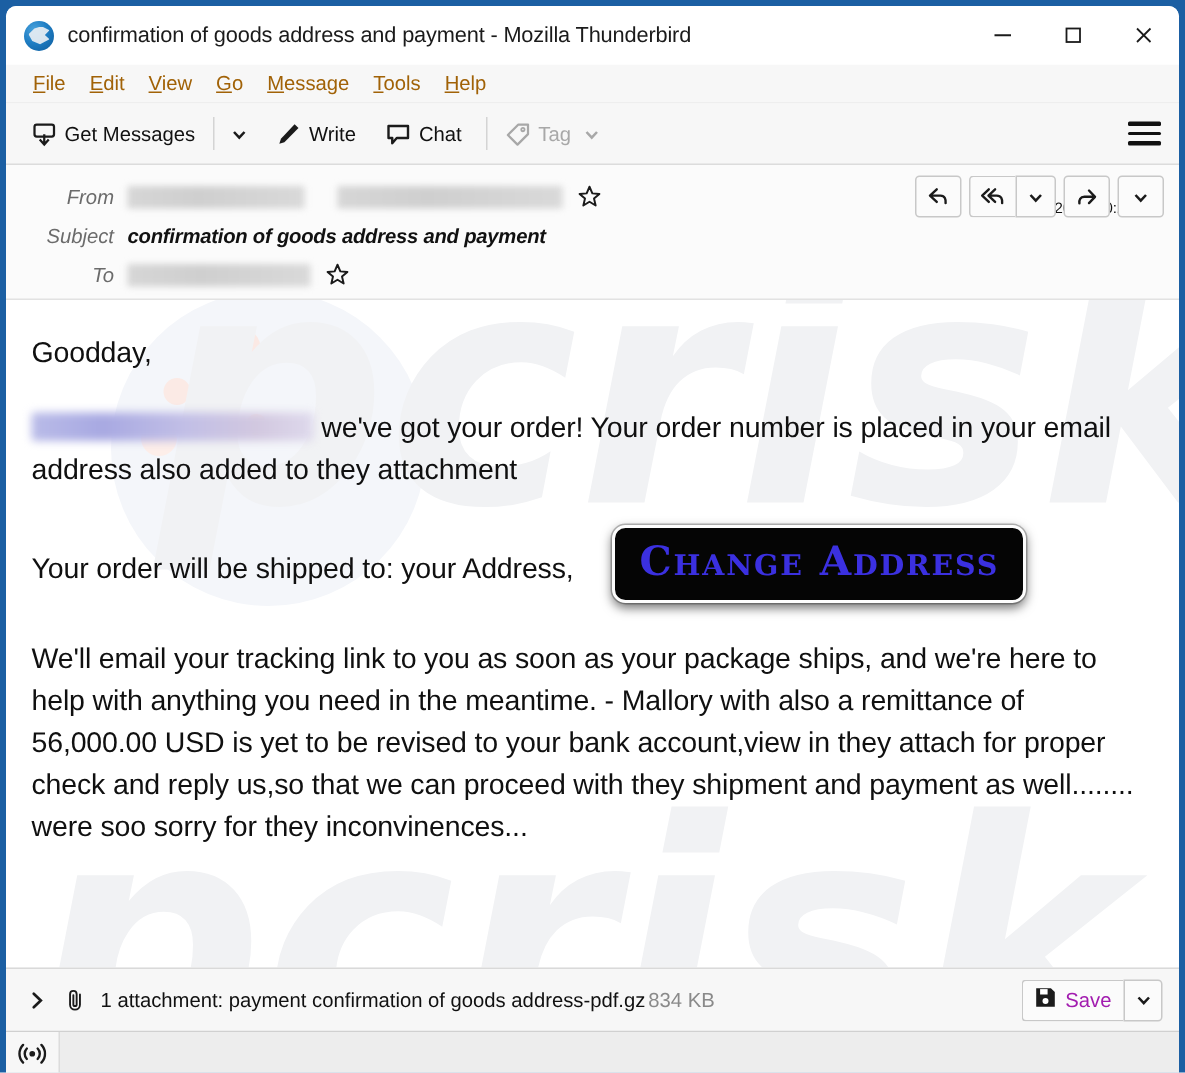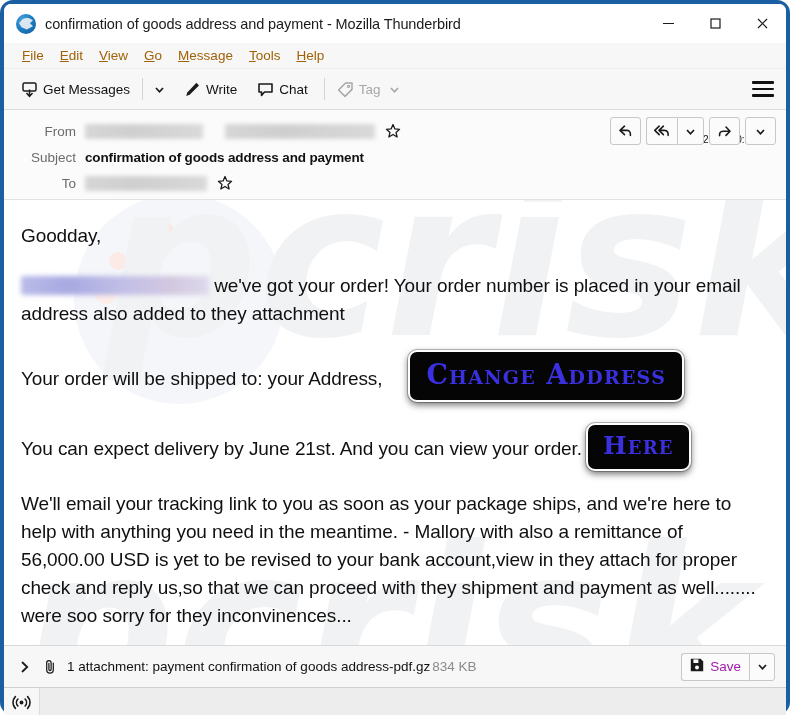--- a/index.html
+++ b/index.html
@@ -9,21 +9,20 @@
     font-family: "Liberation Sans", sans-serif;
     overflow: hidden;
   }
 
   
   .window {
     position: absolute; left: 0; top: 0;
     width: 790px; height: 715px;
     background: #1b5fa3;
     padding: 4px 4px 0 4px;
-    border-radius: 13px;
   }
   .window-inner {
     position: relative;
     width: 782px; height: 711px;
     background: #ffffff;
     border-top-left-radius: 7px;
     border-top-right-radius: 7px;
     overflow: hidden;
   }
 
@@ -106,21 +105,21 @@
   .hamburger i { display: block; height: 2.6px; background: #111111; border-radius: 1px; }
 
   
   .msg-header {
     background: #fbfbfb;
     border-bottom: 1px solid #e2e2e2;
     padding: 8px 0 6px 0;
     position: relative;
     height: 90px;
   }
-  .hdr-row { display: flex; align-items: center; height: 26px; padding-left: 10px; }
+  .hdr-row { display: flex; align-items: center; height: 26px; padding-left: 10px; font-style: italic; }
   .hdr-label {
     width: 62px; text-align: right; margin-right: 9px;
     font-size: 13.5px; color: #6b6b6b; flex: none;
   }
   .hdr-value { font-size: 13.5px; color: #111111; display: flex; align-items: center; }
   .hdr-value.bold { font-weight: bold; letter-spacing: -0.15px; }
   .redact {
     display: inline-block; height: 15px;
     background: linear-gradient(90deg,#d6d6d6 0%,#cfcfcf 40%,#d9d9d9 100%);
     border-radius: 1px;
@@ -449,23 +448,20 @@
 
       <p class="ptext p-two">
         <span class="redact-blue"></span>
         <span>we've got your order! Your order number is placed in your email address also added to they attachment</span>
       </p>
 
       <p class="ptext p-three">
         <span>Your order will be shipped to: your Address,</span><a class="phish-btn btn-change">Change Address</a>
       </p>
 
-      <p class="ptext p-four">
-        <span>You can expect delivery by June 21st. And you can view your order.</span><a class="phish-btn btn-here">Here</a>
-      </p>
 
       <p class="ptext p-five">We'll email your tracking link to you as soon as your package ships, and we're here to help with anything you need in the meantime. - Mallory with also a remittance of 56,000.00 USD is yet to be revised to your bank account,view in they attach for proper check and reply us,so that we  can proceed with they shipment and payment as well........ were soo sorry for they inconvinences...</p>
     </div>
 
     <div class="attach-bar">
       <div class="attach-expand">
         <svg width="14" height="14" viewBox="0 0 14 14">
             <path d="M4.5 2.5 L9.2 7 L4.5 11.5" fill="none" stroke="#1b1b1b" stroke-width="1.8" stroke-linecap="round"></path>
           </svg>
       </div>

